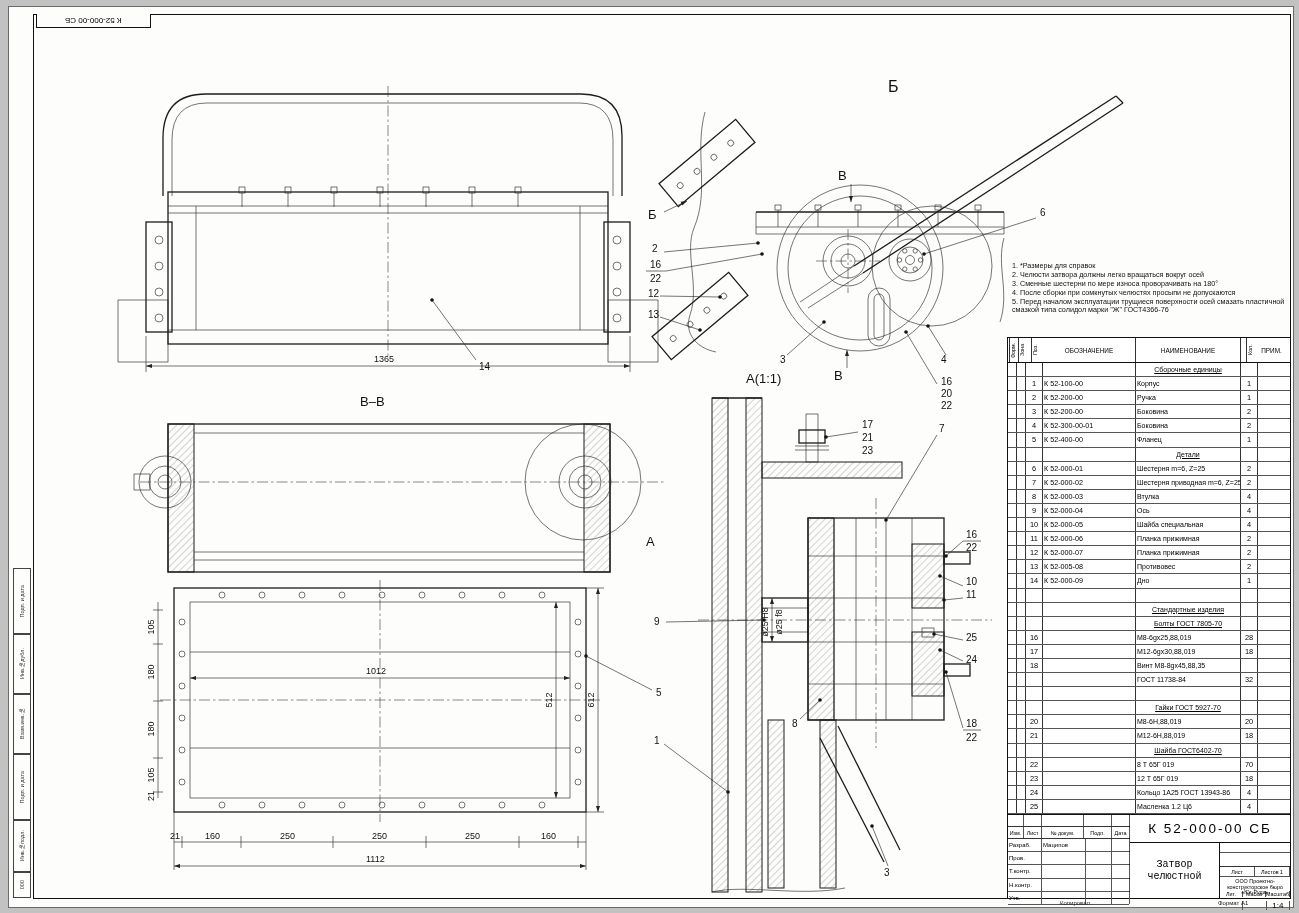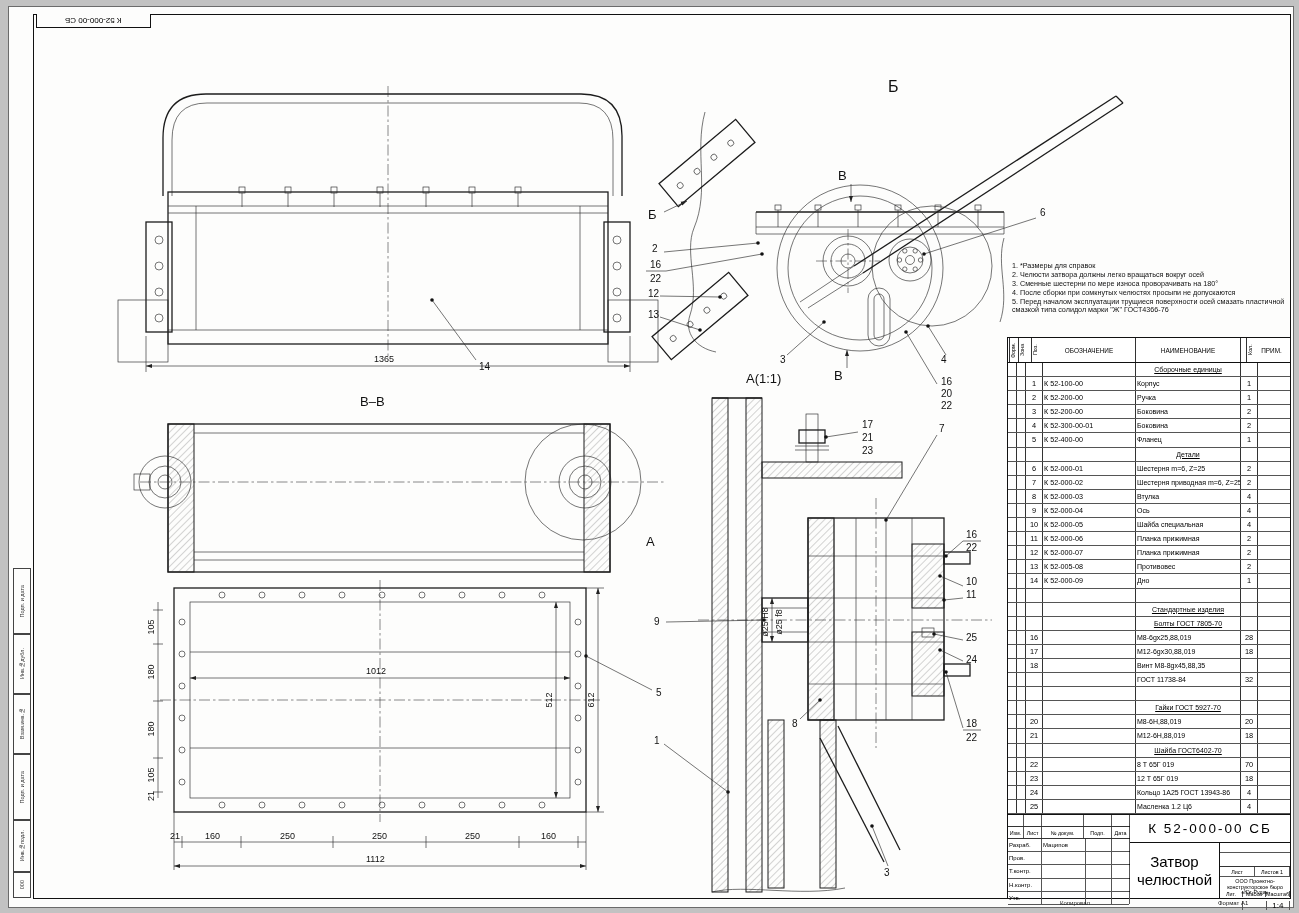--- a/index.html
+++ b/index.html
@@ -44,21 +44,21 @@
   .tb-left{width:122px;border-right:1.2px solid #111;box-sizing:border-box;font-size:6px;}
   .tb-chrow{display:grid;grid-template-columns:16px 18px 42px 28px 18px;height:11px;border-bottom:.7px solid #333;}
   .tb-chrow div{border-right:.6px solid #555;display:flex;align-items:center;justify-content:center;font-size:5.4px;overflow:hidden;}
   .tb-sign{display:grid;grid-template-columns:34px 44px 26px 18px;height:12.2px;border-bottom:.6px solid #555;}
   .tb-sign div{border-right:.6px solid #555;display:flex;align-items:center;padding-left:1px;font-size:6px;overflow:hidden;}
   .tb-right{flex:1;display:flex;flex-direction:column;}
   .tb-doc{height:27px;border-bottom:1.2px solid #111;display:flex;align-items:center;justify-content:center;
           font-size:13.5px;letter-spacing:2px;}
   .tb-low{flex:1;display:flex;}
   .tb-title{width:90px;border-right:1.2px solid #111;display:flex;align-items:center;justify-content:center;
-            text-align:center;font-size:15px;line-height:1.15;padding:0 4px;box-sizing:border-box;}
+            text-align:center;font-size:10px;line-height:1.15;padding:0 4px;box-sizing:border-box;font-family:Liberation Mono, monospace;}
   .tb-meta{flex:1;display:flex;flex-direction:column;font-size:5.4px;}
   .tb-lms{display:grid;grid-template-columns:1fr 1fr 1fr;height:9px;border-bottom:.6px solid #555;}
   .tb-lms div,.tb-lmsv div{border-right:.6px solid #555;display:flex;align-items:center;justify-content:center;margin-top:48px;}
   .tb-lmsv{display:grid;grid-template-columns:1fr 1fr 1fr;height:13px;border-bottom:.7px solid #333;font-size:8px;}
   .tb-sheets{display:grid;grid-template-columns:1fr 1fr;height:9px;border-bottom:.6px solid #555;}
   .tb-sheets div{border-right:.6px solid #555;display:flex;align-items:center;justify-content:center;}
   .tb-company{flex:1;display:flex;align-items:center;justify-content:center;text-align:center;padding:0 2px;line-height:1.1;}
   .under-frame{position:absolute;font-size:6px;color:#222;}
 </style>
 </head>

